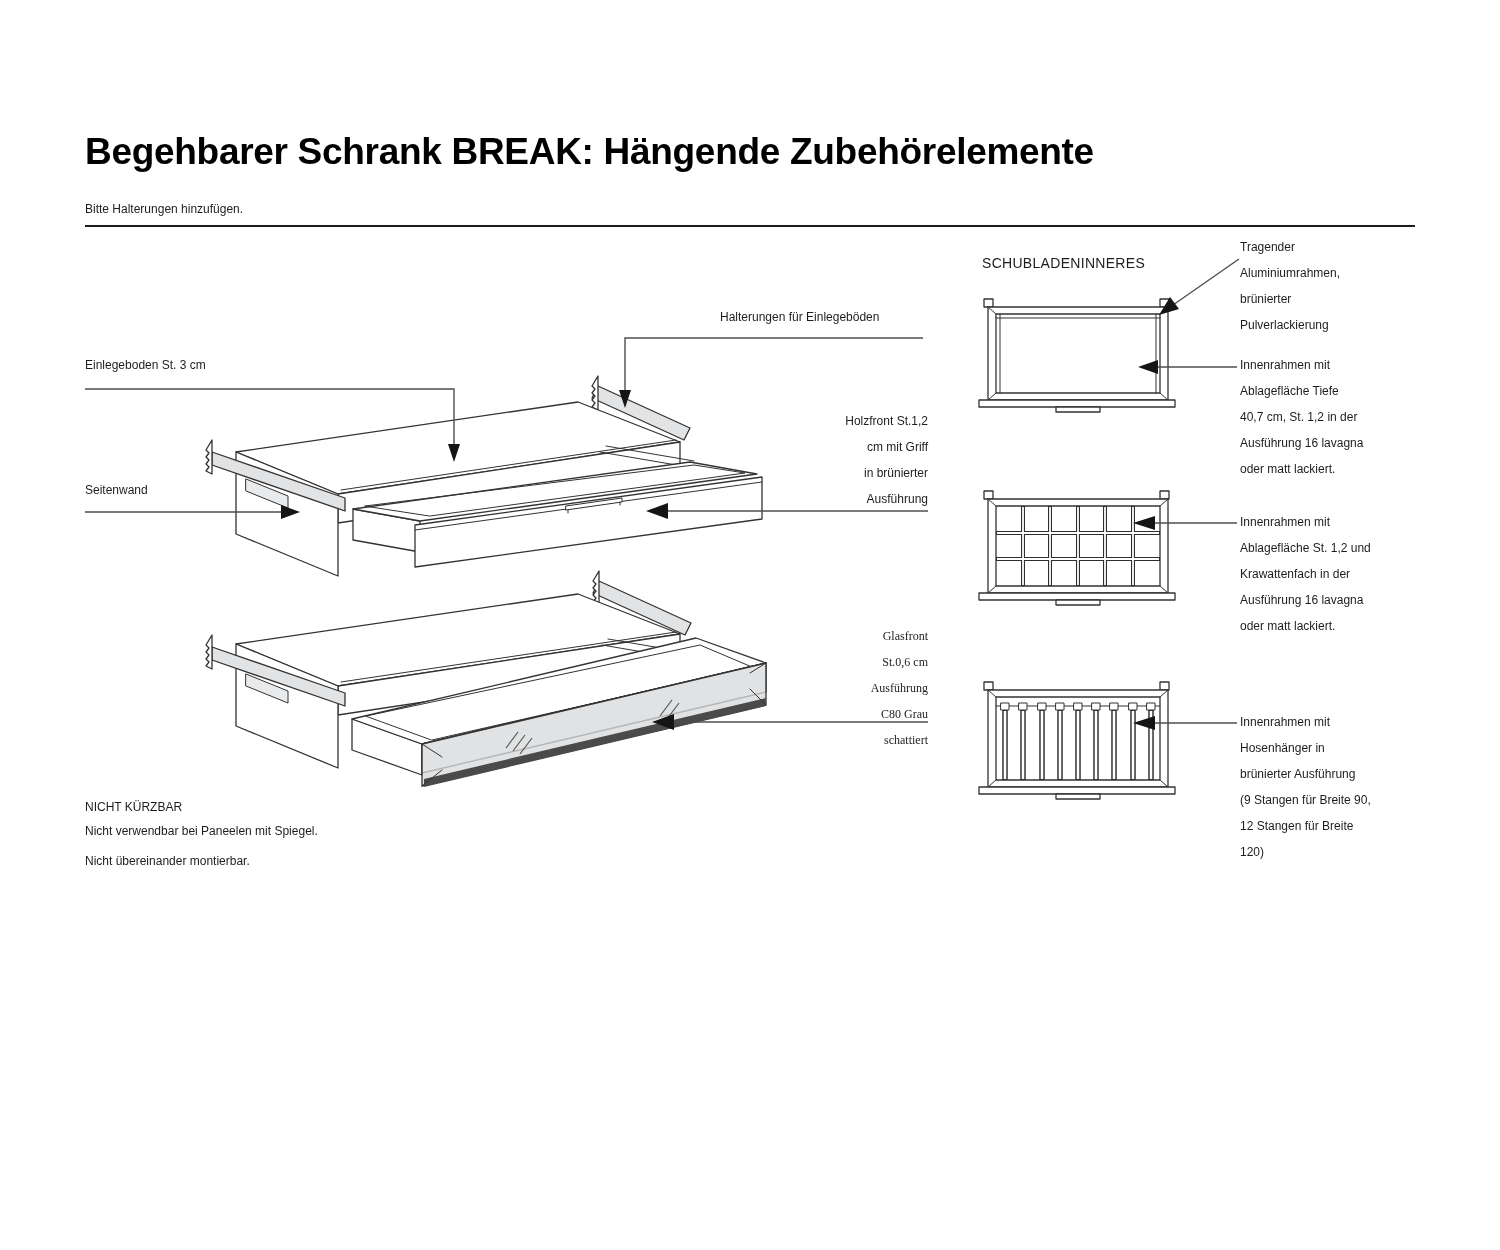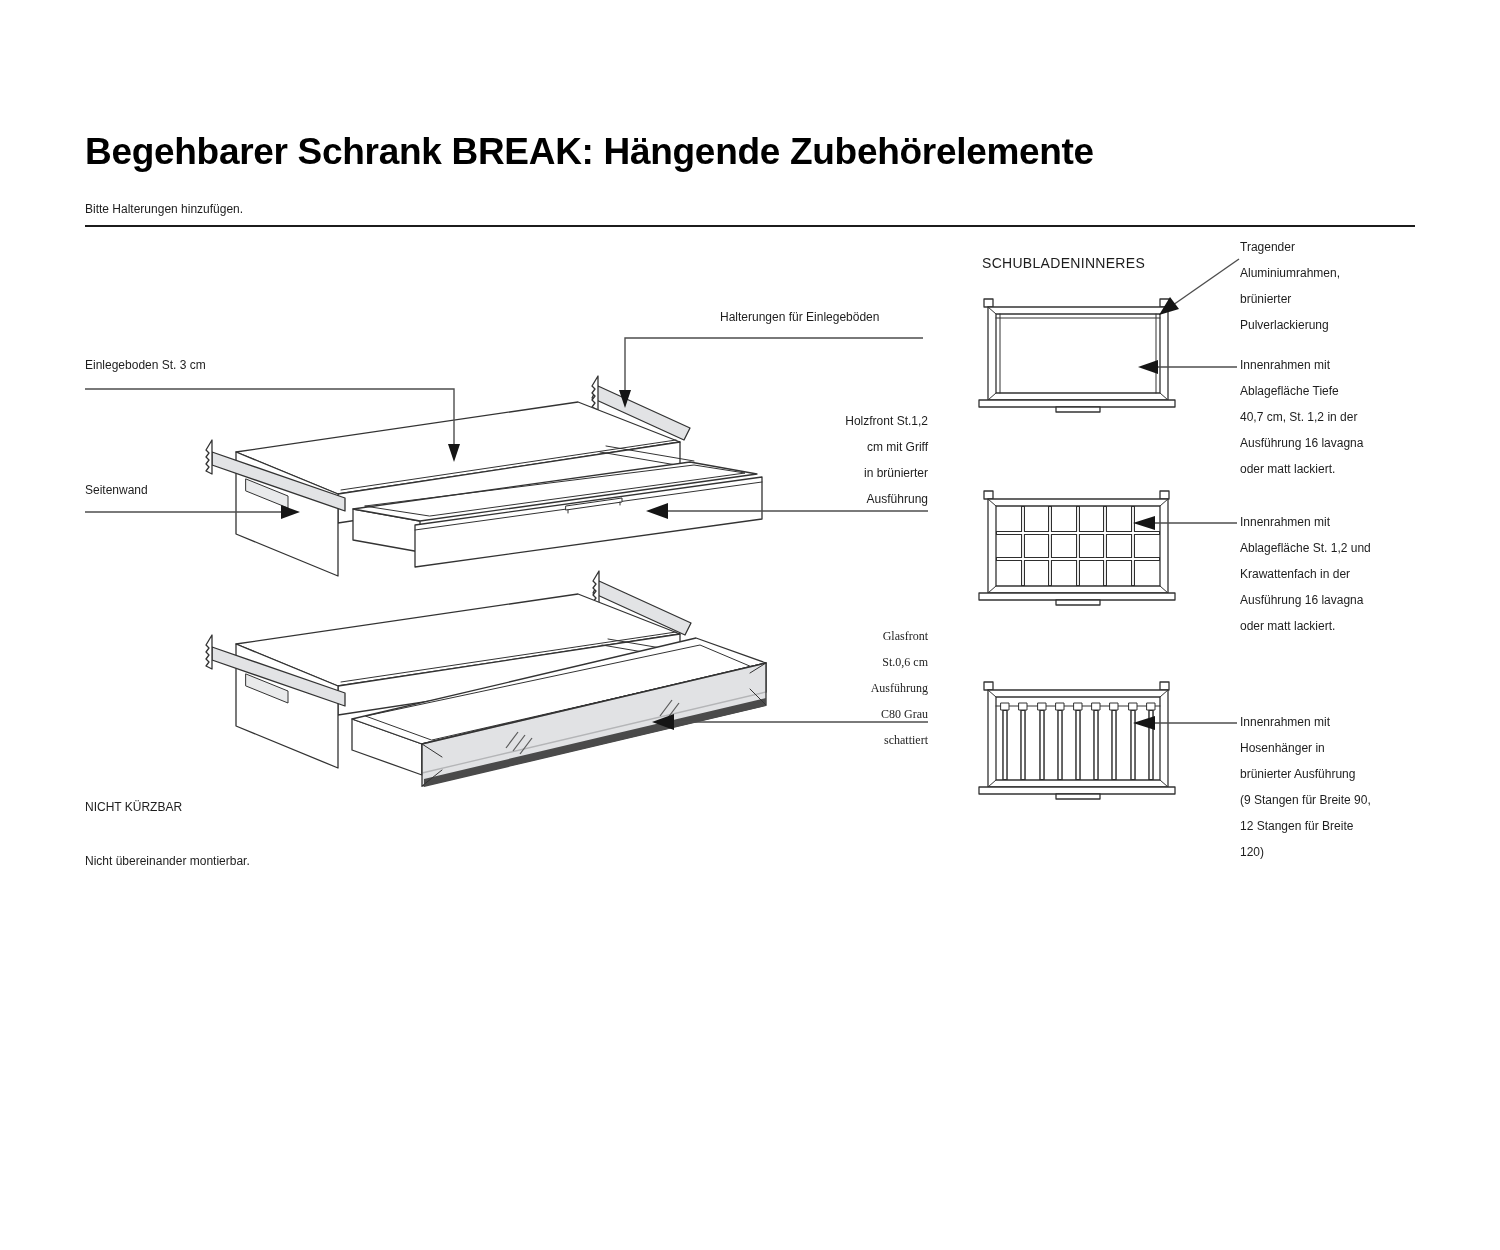--- a/index.html
+++ b/index.html
@@ -220,20 +220,21 @@
 cm mit Griff
 in brünierter
 Ausführung</div>
   <div class="abs txt lbl-glas">Glasfront
 St.0,6 cm
 Ausführung
 C80 Grau
 schattiert</div>
 
   <div class="abs txt lbl-nk">NICHT KÜRZBAR</div>
+  <div class="abs txt note1">Nicht verwendbar bei Paneelen mit Spiegel.</div>
   <div class="abs txt note2">Nicht übereinander montierbar.</div>
 
   <div class="abs txt rc-heading">SCHUBLADENINNERES</div>
   <div class="abs txt ann ann0">Tragender
 Aluminiumrahmen,
 brünierter
 Pulverlackierung</div>
   <div class="abs txt ann ann1">Innenrahmen mit
 Ablagefläche Tiefe
 40,7 cm, St. 1,2 in der

